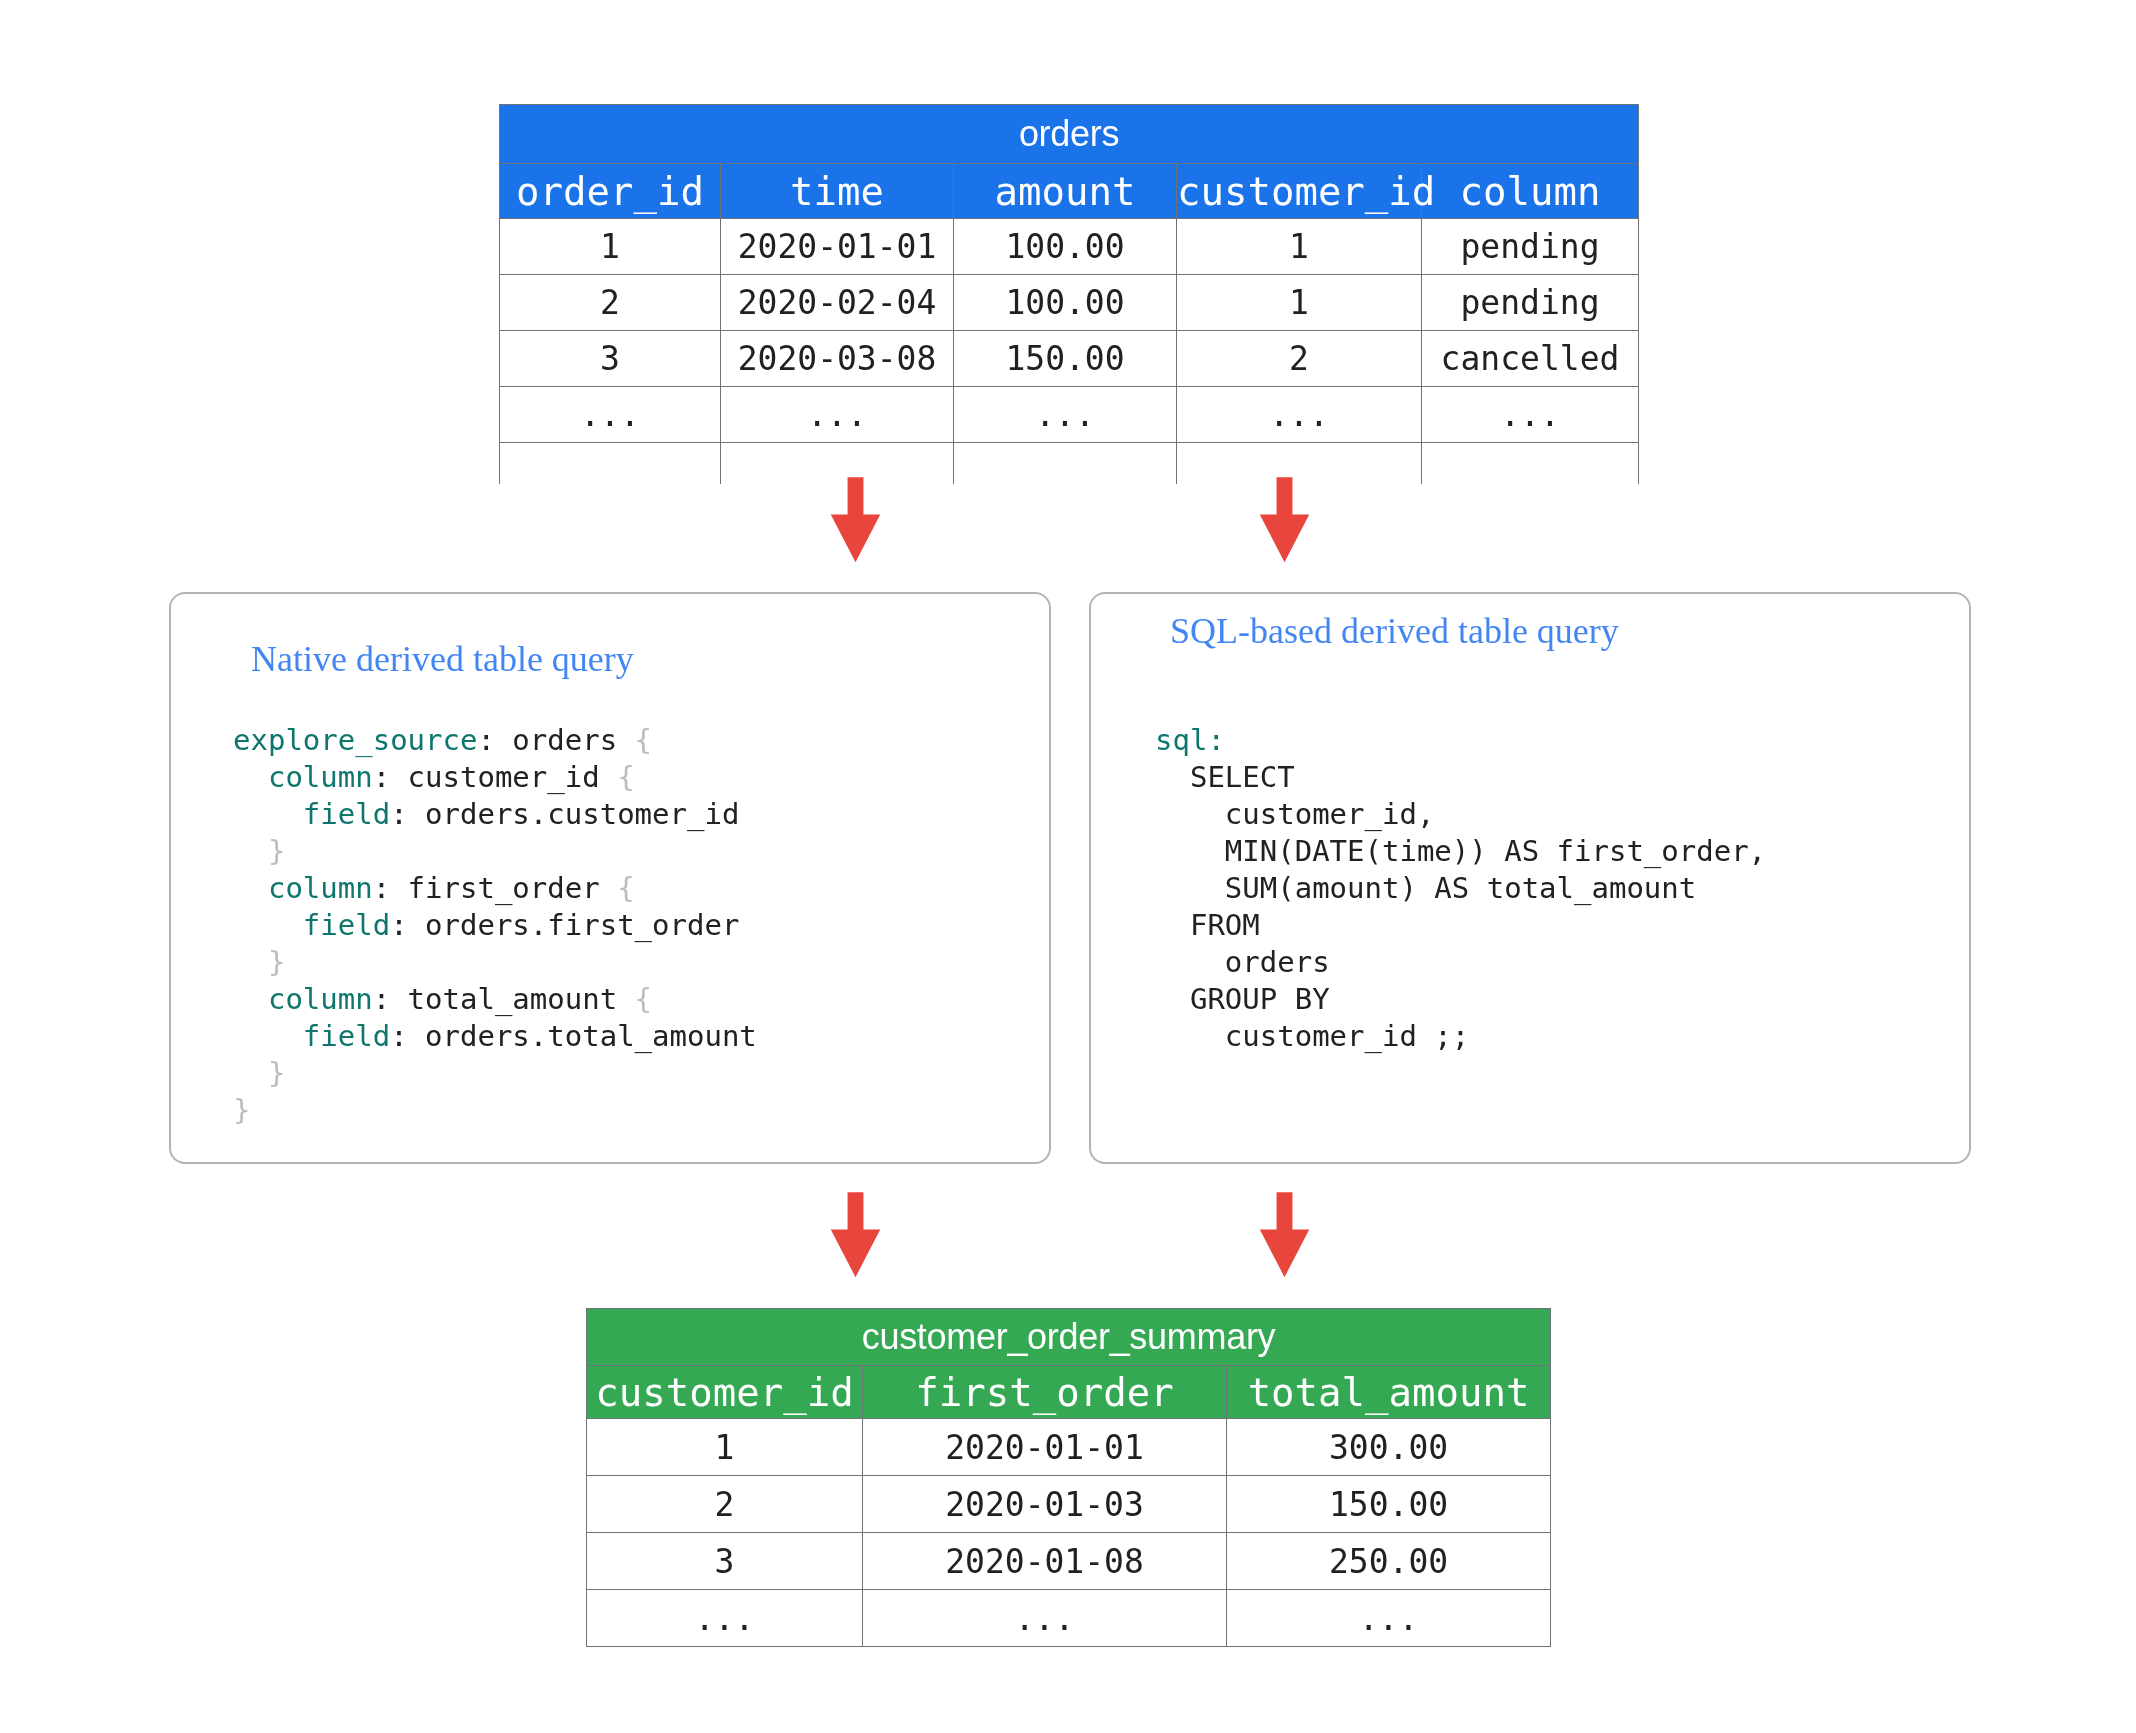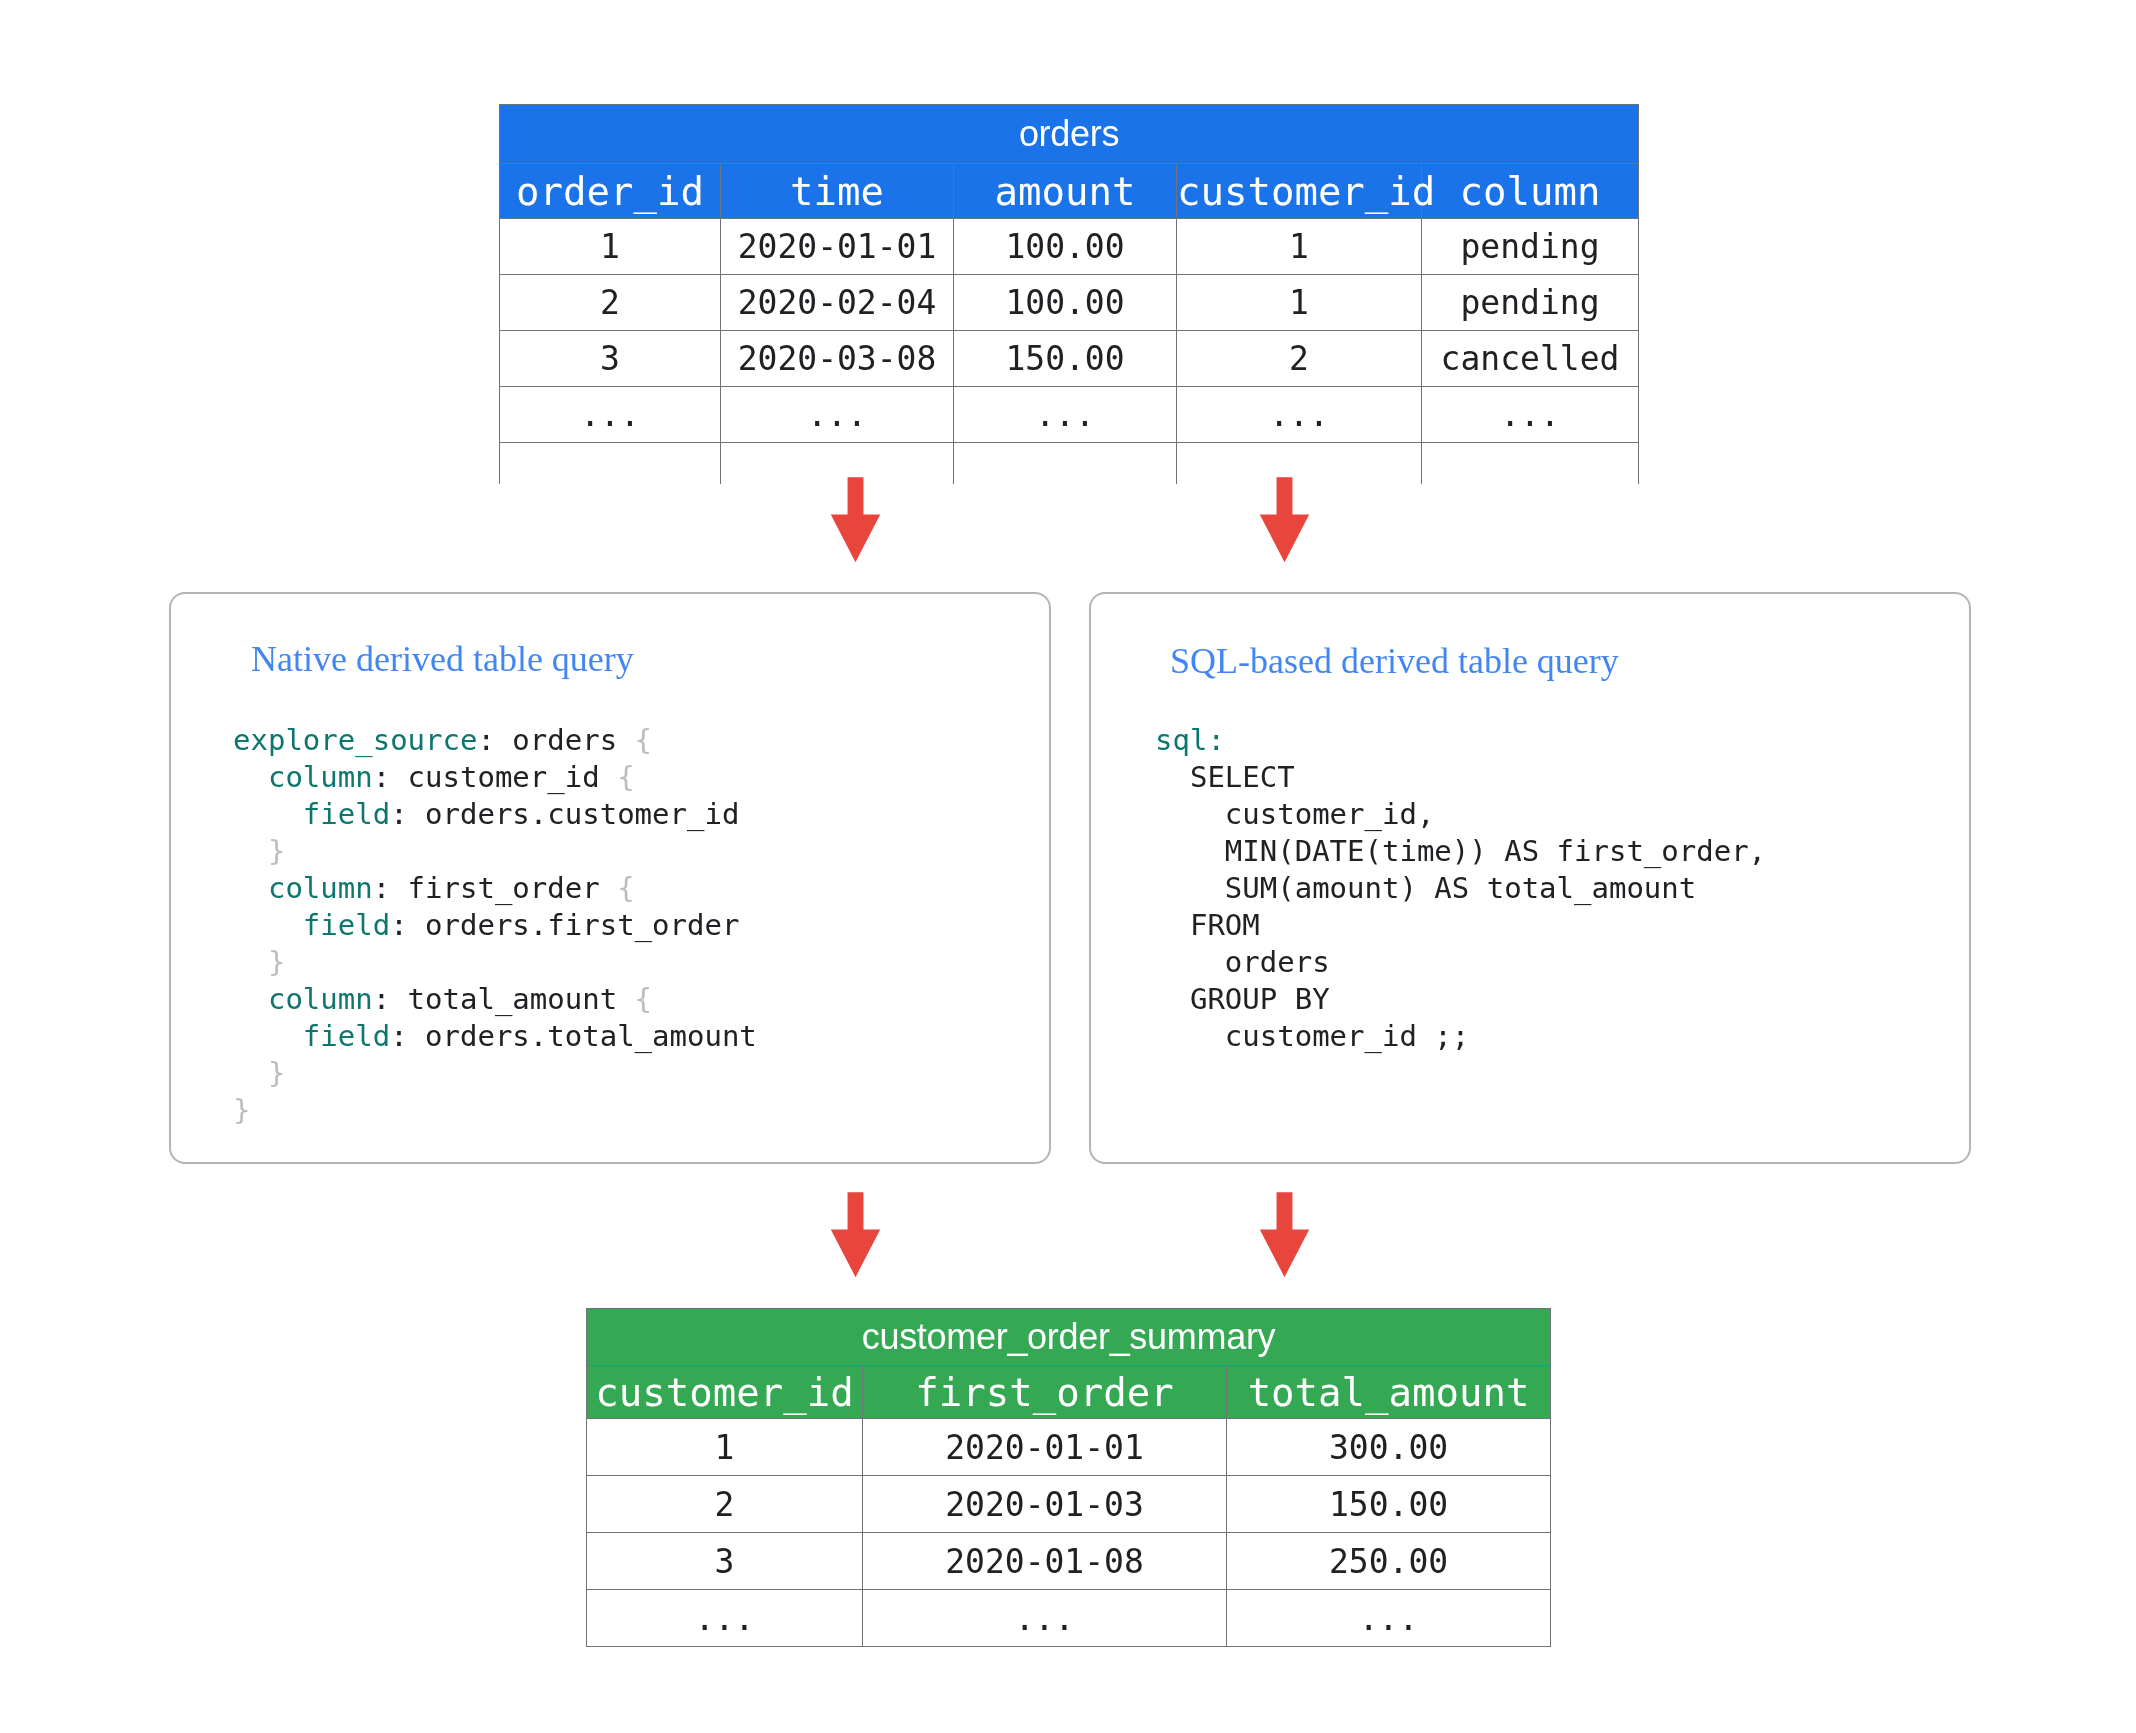--- a/index.html
+++ b/index.html
@@ -99,21 +99,21 @@
     color: #202124;
     white-space: pre;
   }
   .kw   { color: #0f766e; }
   .brc  { color: #bdbdbd; }
 
   #card-native { left: 169px;  top: 592px;  width: 882px;  height: 572px; }
   #card-sql    { left: 1089px; top: 592px;  width: 882px;  height: 572px; }
 
   #native-title { left: 239px;  top: 638px; }
-  #sql-title    { left: 1158px; top: 640px; }
+  #sql-title    { left: 1158px; top: 610px; }
 
   #native-code  { left: 233px;  top: 722px; }
   #sql-code     { left: 1155px; top: 722px; }
 
   
   .arrow {
     position: absolute;
     width: 53px;
     height: 89px;
   }

